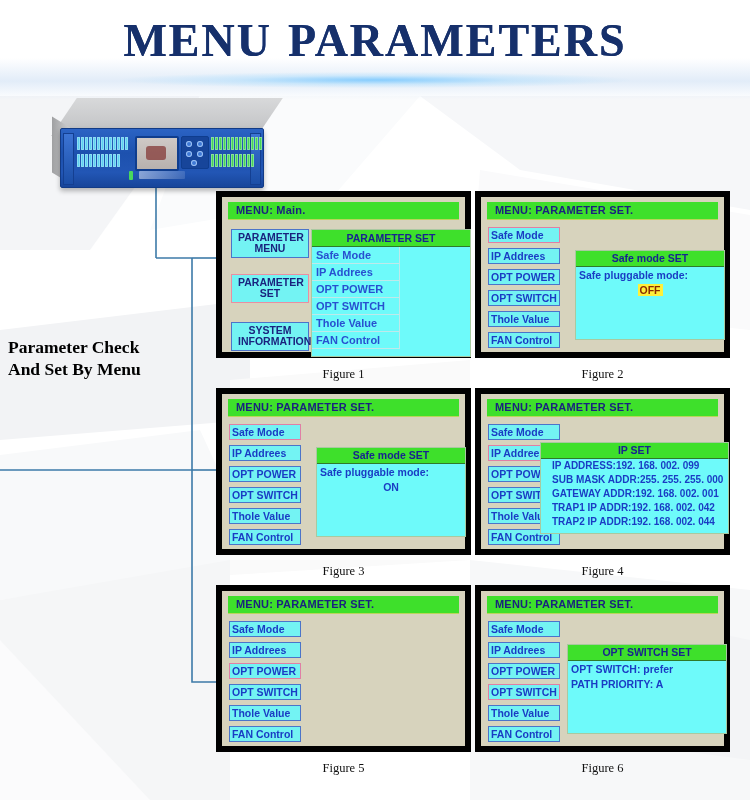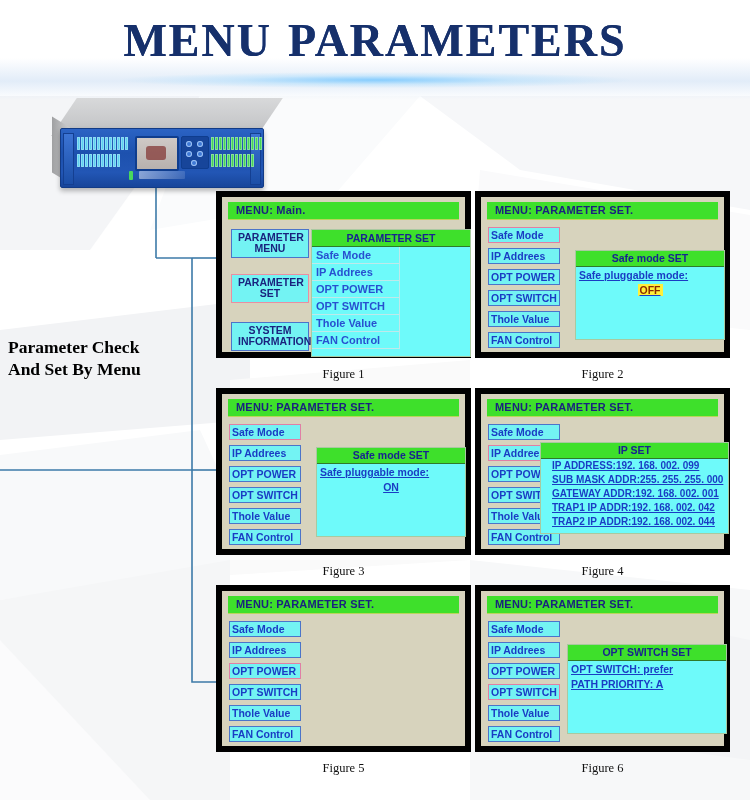--- a/index.html
+++ b/index.html
@@ -120,21 +120,21 @@
     box-sizing:border-box;padding-left:2px;margin-bottom:5px;white-space:nowrap;overflow:hidden;
   }
   .mitem.sel{border-color:#e07fa5;}
 
   
   .subpanel{position:absolute;background:#6efafa;border:1px solid #a8c9a0;box-sizing:border-box;}
   .sp-title{
     background:#3ee02b;color:#18248f;font-size:10.5px;font-weight:bold;
     height:15px;line-height:15px;text-align:center;border-bottom:1px solid #2f7a2a;white-space:nowrap;
   }
-  .sp-body{padding:1px 3px;color:#1a3cc4;font-size:10.5px;font-weight:bold;line-height:15px;text-decoration:underline;}
+  .sp-body{padding:1px 3px;color:#1a3cc4;font-size:10.5px;font-weight:bold;line-height:15px;}
   .sp-row{white-space:nowrap;}
   .hl{background:#ffef3a;color:#8a2b00;padding:0 2px;}
   .center{text-align:center;}
 
   
   .listpanel{position:absolute;left:83px;top:2px;width:160px;height:128px;background:#6efafa;border:1px solid #a8c9a0;box-sizing:border-box;}
   .listpanel .lp-title{background:#3ee02b;color:#18248f;font-size:10.5px;font-weight:bold;height:16px;line-height:16px;text-align:center;border-bottom:1px solid #2f7a2a;}
   .lp-items{padding-top:0px;}
   .lp-item{
     width:88px;height:17px;line-height:17px;color:#2850d0;font-size:11px;font-weight:bold;

